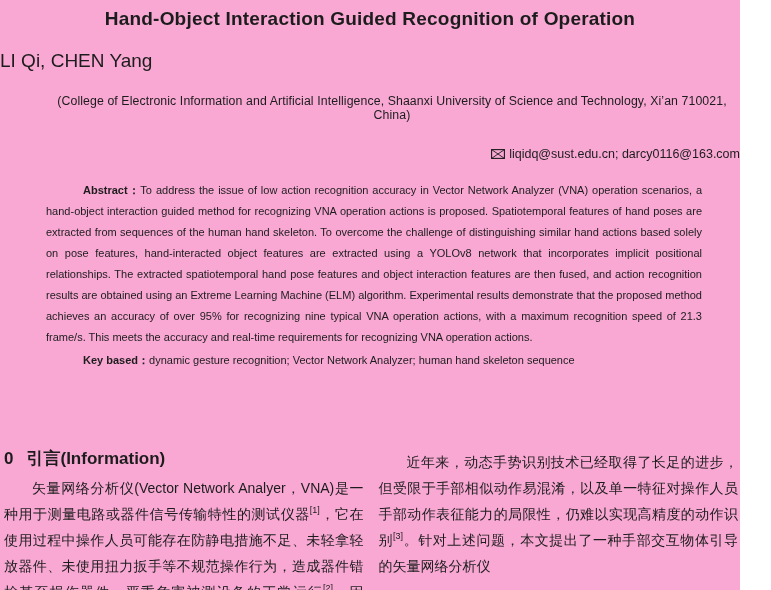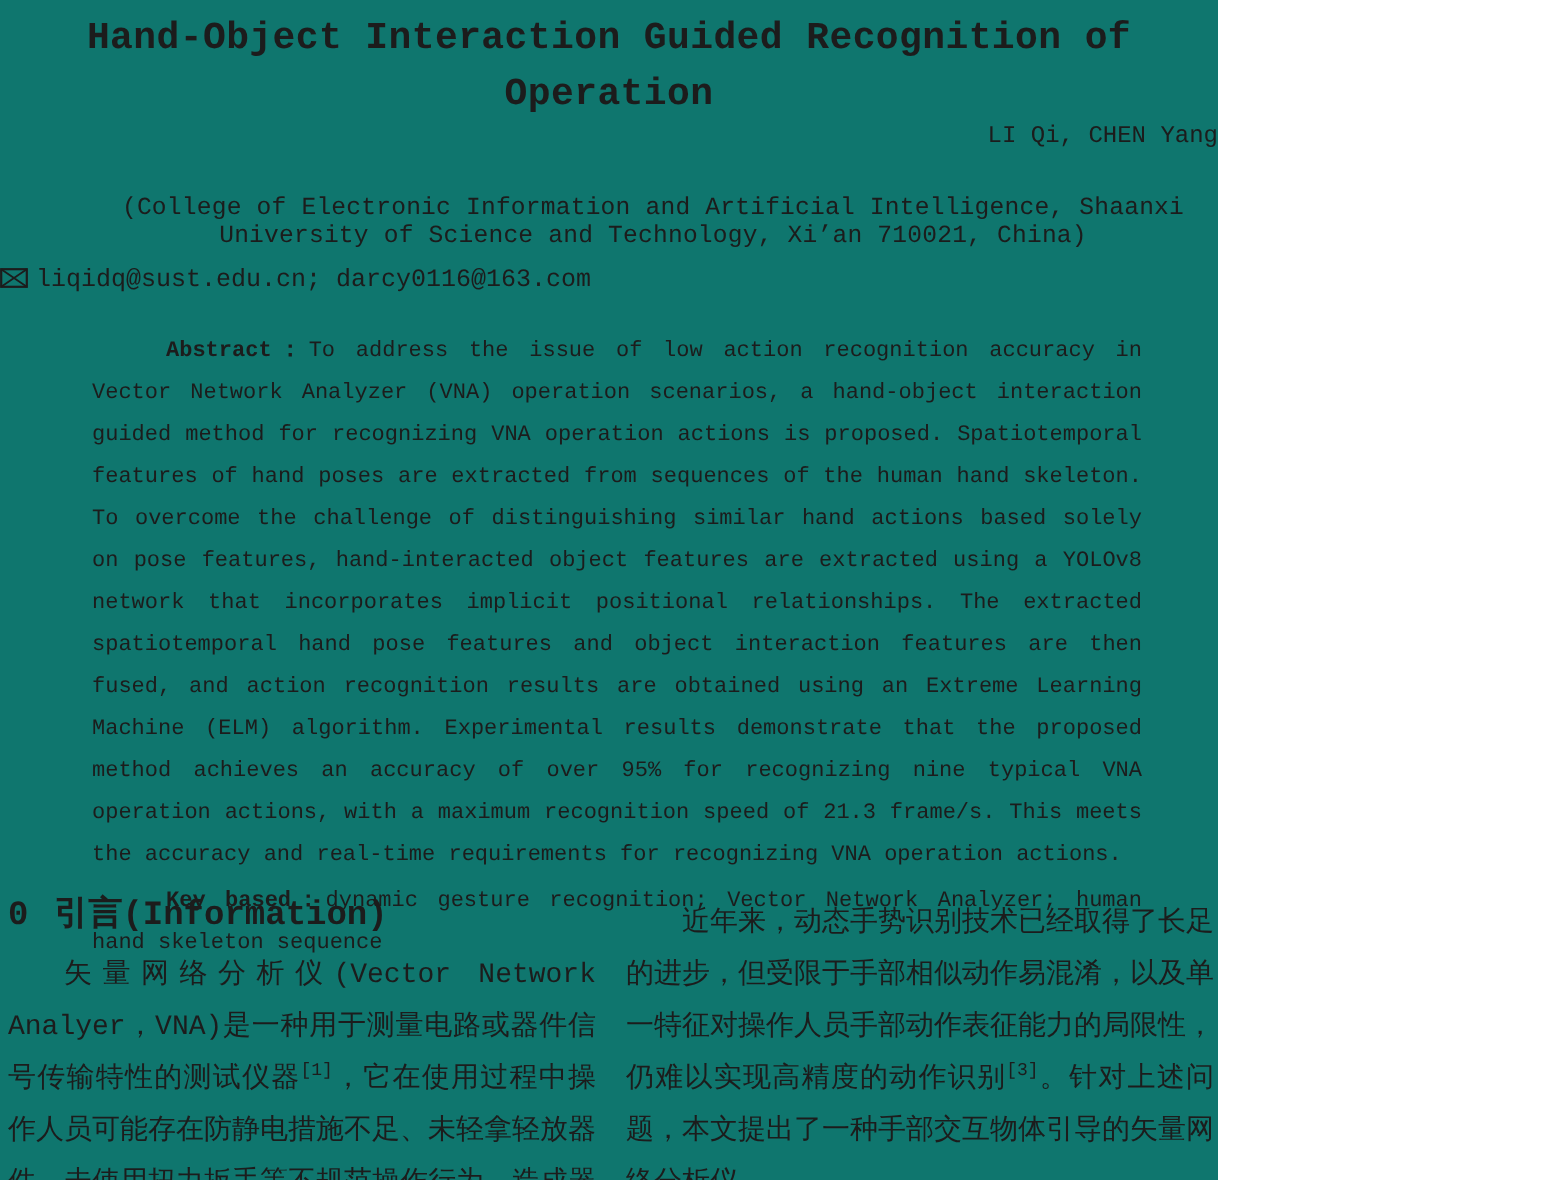--- a/index.html
+++ b/index.html
@@ -1,50 +1,51 @@
 <!DOCTYPE html>
 <html><head>
 <meta charset="utf-8">
 <style>
   html, body { margin: 0; padding: 0; background: #ffffff; }
   .page {
-    width: 609px;
+    width: 740px;
     height: 590px;
-    background: #0f766e;
-    font-family: Liberation Mono, monospace;
+    background: #f9a8d4;
+    font-family: Liberation Sans, sans-serif;
     color: #1c1c1c;
     overflow: hidden;
     position: relative;
     box-sizing: border-box;
   }
 
   
   .title {
     text-align: center;
     font-weight: bold;
     font-size: 19px;
     line-height: 28px;
     padding-top: 5px;
     letter-spacing: 0.2px;
   }
   .authors {
-    text-align: right;
-    font-size: 12px;
+    text-align: left;
+    font-size: 19px;
+    margin-top: 17px;
   }
   .affiliation {
     text-align: center;
     font-size: 12.3px;
     margin-top: 22px;
     letter-spacing: 0.1px;
     padding-left: 44px;
   }
   .emails {
-    text-align: left;
+    text-align: right;
     font-size: 12.5px;
-    margin-top: 8px;
+    margin-top: 25px;
   }
   .emails svg { vertical-align: -1px; margin-right: 4px; }
 
   
   .abstract-block {
     margin: 19px 38px 0 46px;
     font-size: 11px;
     line-height: 21px;
     text-align: justify;
   }

